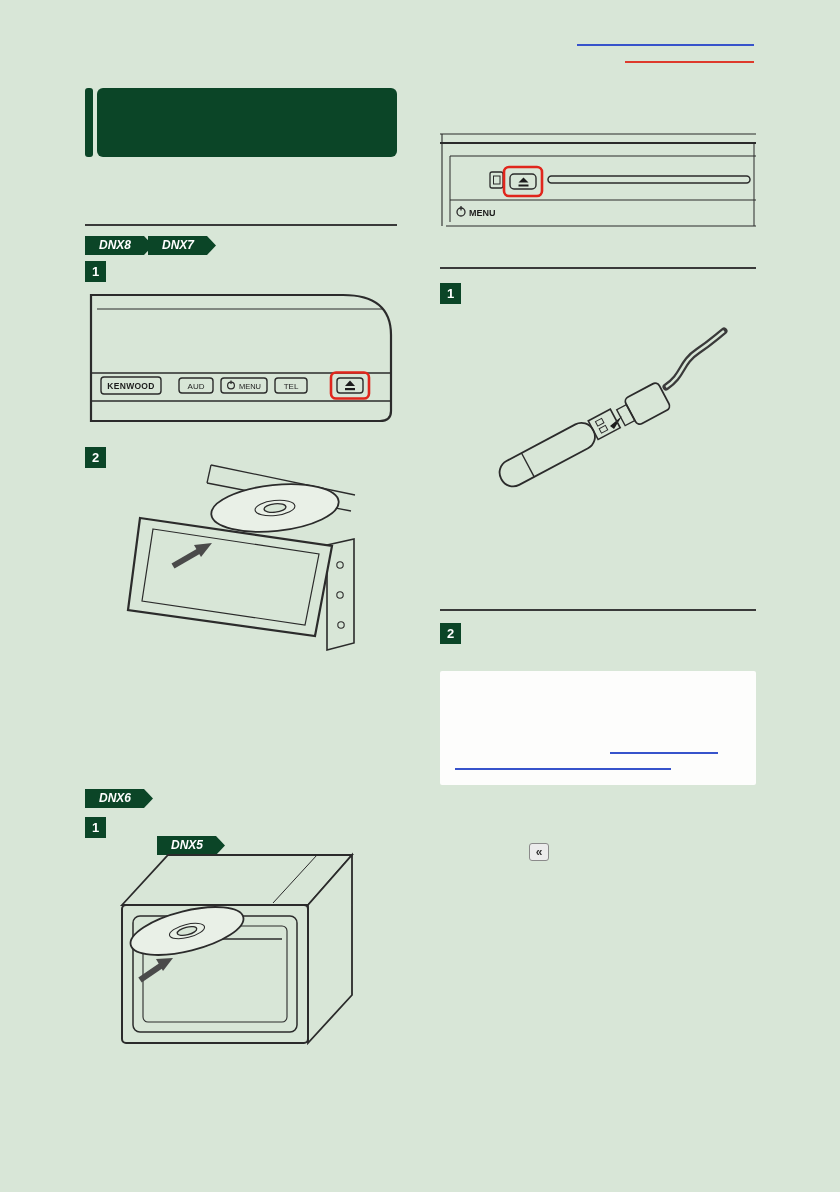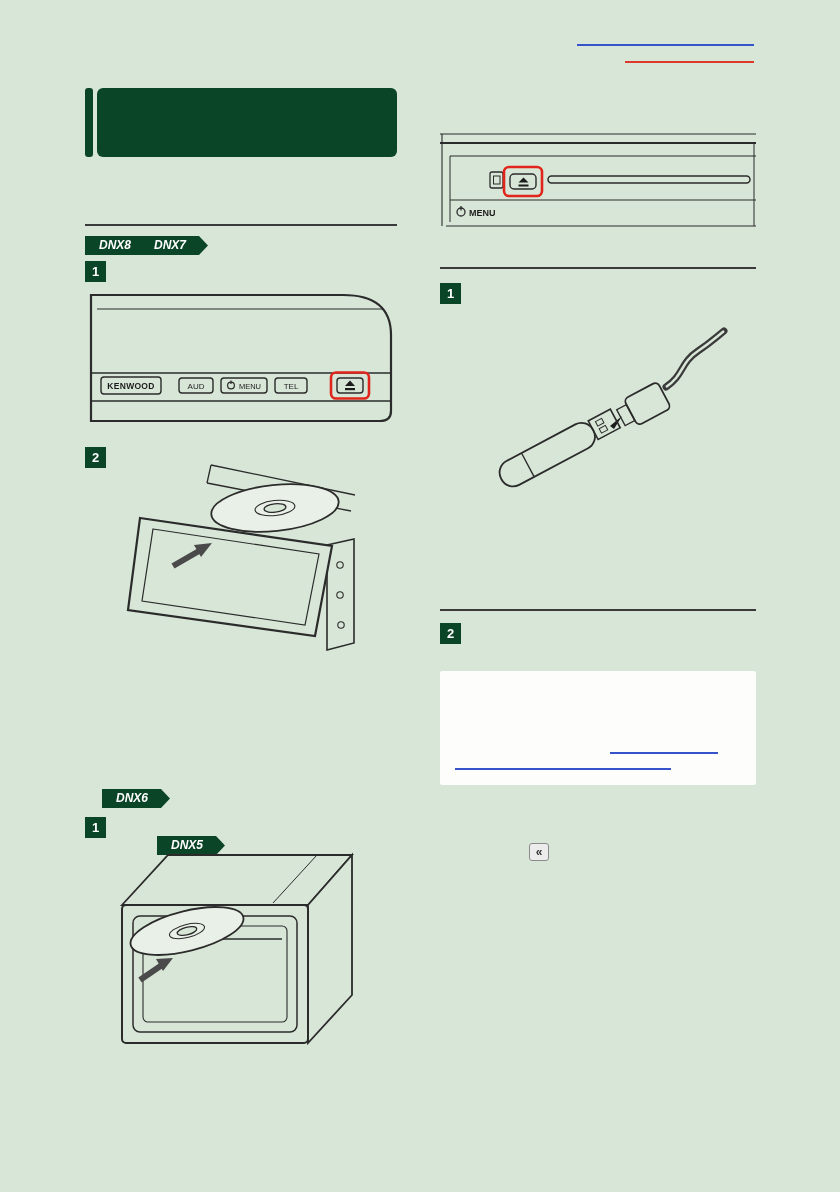--- a/index.html
+++ b/index.html
@@ -38,21 +38,21 @@
 <div class="header-bar"></div>
 <div class="header-box">
   <span></span>
 </div>
 
 <div class="rule" style="left:85px;top:224px;width:312px"></div>
 
 <div class="badge" style="left:85px;top:236px;width:68px">
   <span>DNX8</span>
 </div>
-<div class="badge" style="left:140px;top:236px;width:68px">
+<div class="badge" style="left:148px;top:236px;width:68px">
   <span>DNX7</span>
 </div>
 
 <div class="step" style="left:85px;top:261px">
   <span>1</span>
 </div>
 
 <svg style="left:85px;top:289px" width="312" height="142" viewBox="0 0 312 142">
   <path class="ln" stroke-width="2.2" d="M6,6 H258 Q306,6 306,46 V122 Q306,132 295,132 H6 Z"></path>
   <path class="ln" stroke-width="1" d="M12,20 H298"></path>
@@ -96,21 +96,21 @@
   <circle class="ln" stroke-width="1.1" cx="225" cy="142" r="3.2"></circle>
   <circle class="ln" stroke-width="1.1" cx="226" cy="172" r="3.2"></circle>
   <polygon class="ln fillbg" stroke-width="2.2" points="25,65 217,93 200,183 13,157"></polygon>
   <polygon class="ln" stroke-width="1.2" points="38,76 204,101 190,172 27,148"></polygon>
   <g>
     <line x1="58" y1="113" x2="84" y2="98" stroke="#4a4a4a" stroke-width="6"></line>
     <polygon points="97,90 79,92 86,104" fill="#4a4a4a"></polygon>
   </g>
 </svg>
 
-<div class="badge" style="left:102px;top:789px;width:68px">
+<div class="badge" style="left:85px;top:789px;width:68px">
   <span>DNX6</span>
 </div>
 <div class="badge" style="left:157px;top:836px;width:68px">
   <span>DNX5</span>
 </div>
 
 <div class="step" style="left:85px;top:817px">
   <span>1</span>
 </div>
 

